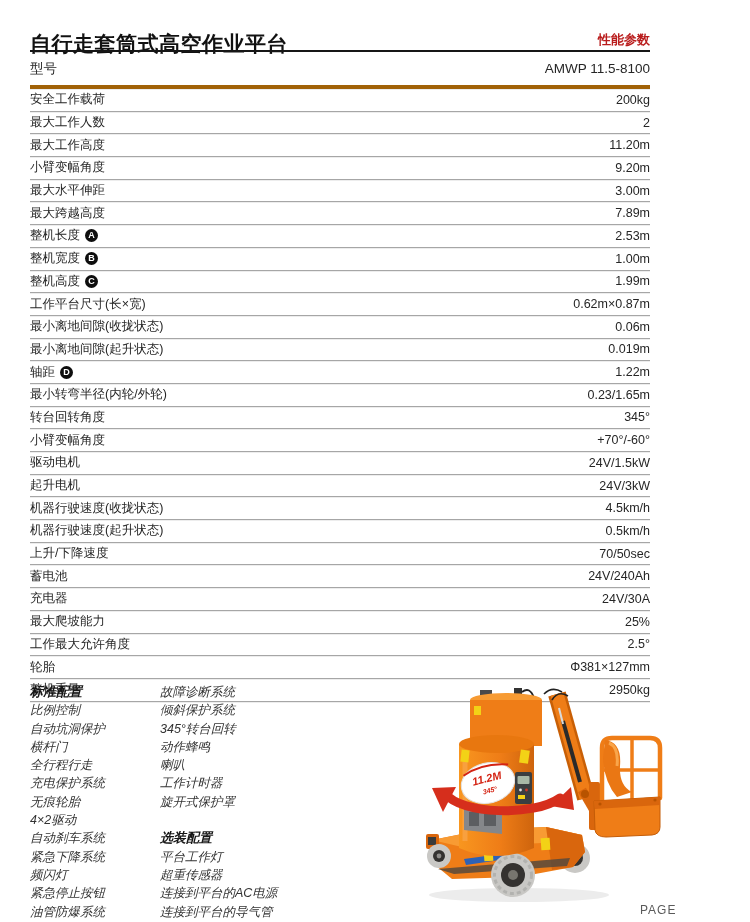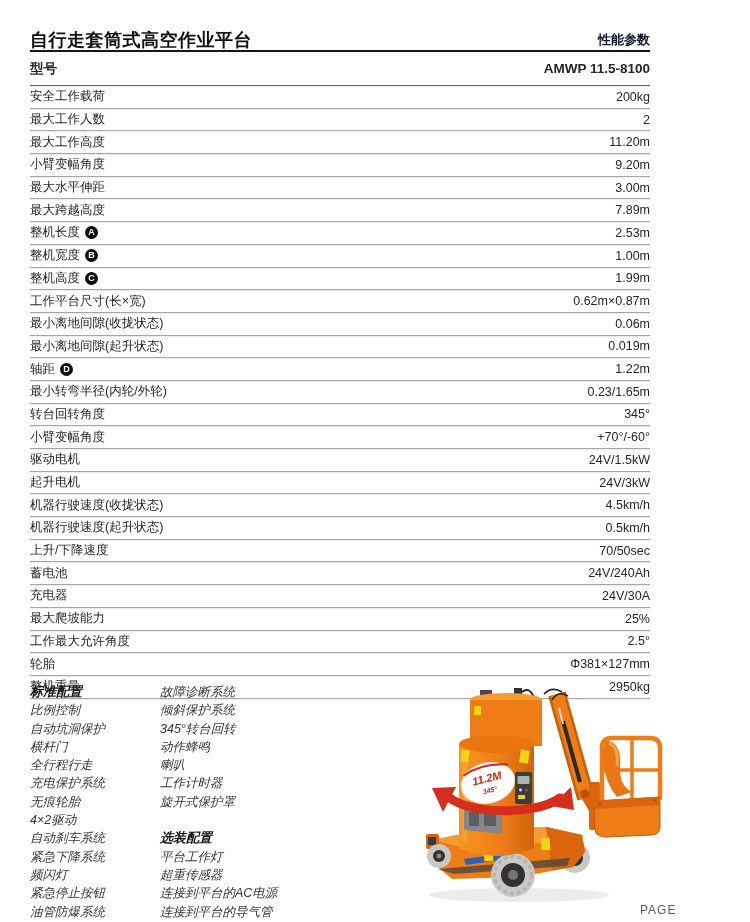--- a/index.html
+++ b/index.html
@@ -1,31 +1,31 @@
 <!DOCTYPE html>
 <html><head>
 <meta charset="utf-8">
 <style>
   html,body{margin:0;padding:0;background:#fff;}
   .page{
     position:relative;width:750px;height:922px;background:#ffffff;overflow:hidden;
     font-family:"Liberation Sans","DejaVu Sans",sans-serif;color:#1f1f1f;
   }
   
-  .title{position:absolute;top:16px;left:30px;width:520px;font-size:18px;font-weight:700;
+  .title{position:absolute;top:16px;left:30px;width:520px;font-size:21px;font-weight:700;
     letter-spacing:.5px;color:#111;white-space:nowrap;}
   .subtitle{position:absolute;top:31px;left:30px;width:620px;text-align:right;
-    font-size:13px;font-weight:700;color:#0f172a;}
+    font-size:13px;font-weight:700;color:#b91c1c;}
   .rule{position:absolute;top:50px;left:30px;width:620px;height:2px;background:#161616;}
   
   .spec{position:absolute;top:52px;left:30px;width:620px;}
   .spec-row{display:flex;align-items:center;height:21.7px;
     border-bottom:1px solid #a6a6a6;box-shadow:0 1px 0 #ededed;
     font-size:12.5px;color:#262626;}
-  .spec-row.header{height:33px;font-size:13.5px;font-weight:700;border-bottom:1px solid #a16207;}
+  .spec-row.header{height:33px;font-size:13.5px;font-weight:400;border-bottom:4px solid #a16207;}
   .spec-label{flex:1;display:flex;align-items:center;white-space:nowrap;}
   .spec-value{width:212px;text-align:right;white-space:nowrap;}
   .badge{display:inline-flex;align-items:center;justify-content:center;
     width:13px;height:13px;margin-left:5px;border-radius:50%;
     background:#0e0e0e;color:#fff;font-size:9px;font-weight:700;line-height:1;}
   
   .config{position:absolute;top:683px;left:30px;width:380px;font-size:12.5px;color:#333;}
   .cfg-col{position:absolute;top:0;font-style:italic;}
   .cfg-col1{left:0;width:126px;}
   .cfg-col2{left:130px;width:190px;}

